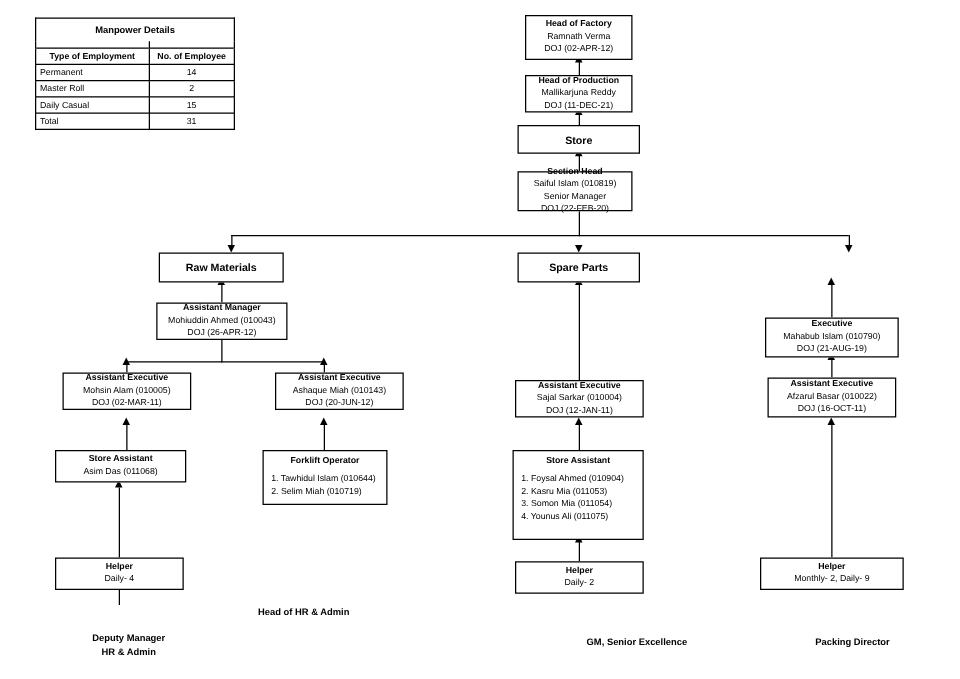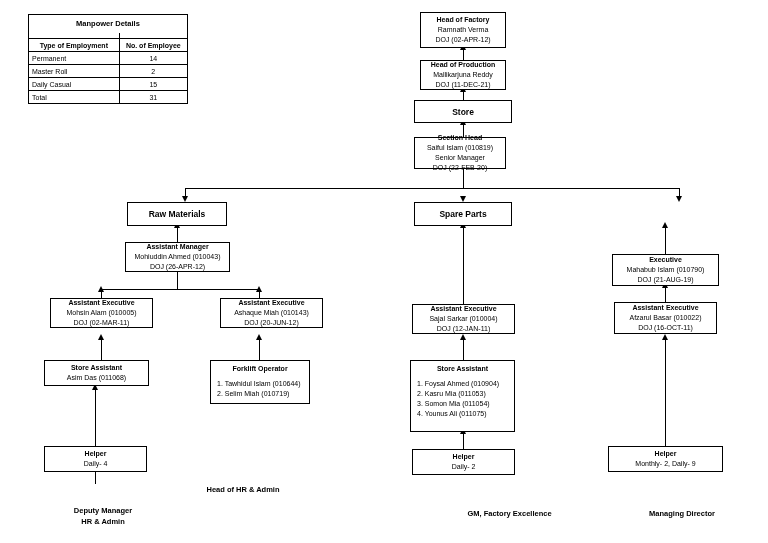--- a/index.html
+++ b/index.html
@@ -347,17 +347,17 @@
     <div class="line">Monthly- 2, Daily- 9</div>
   </div>
 
   <div class="footer-label" style="left:48px; top:505px; width:110px;">
     <div>Deputy Manager</div>
     <div>HR &amp; Admin</div>
   </div>
 
   <div class="footer-label" style="left:178px; top:484px; width:130px;">Head of HR &amp; Admin</div>
 
-  <div class="footer-label" style="left:437px; top:508px; width:145px;">GM, Factory Excellence</div>
-
-  <div class="footer-label" style="left:621px; top:508px; width:122px;">Managing Director</div>
+  <div class="footer-label" style="left:437px; top:508px; width:145px;">GM, Senior Excellence</div>
+
+  <div class="footer-label" style="left:621px; top:508px; width:122px;">Packing Director</div>
 
 </div>
 
 </body></html>

